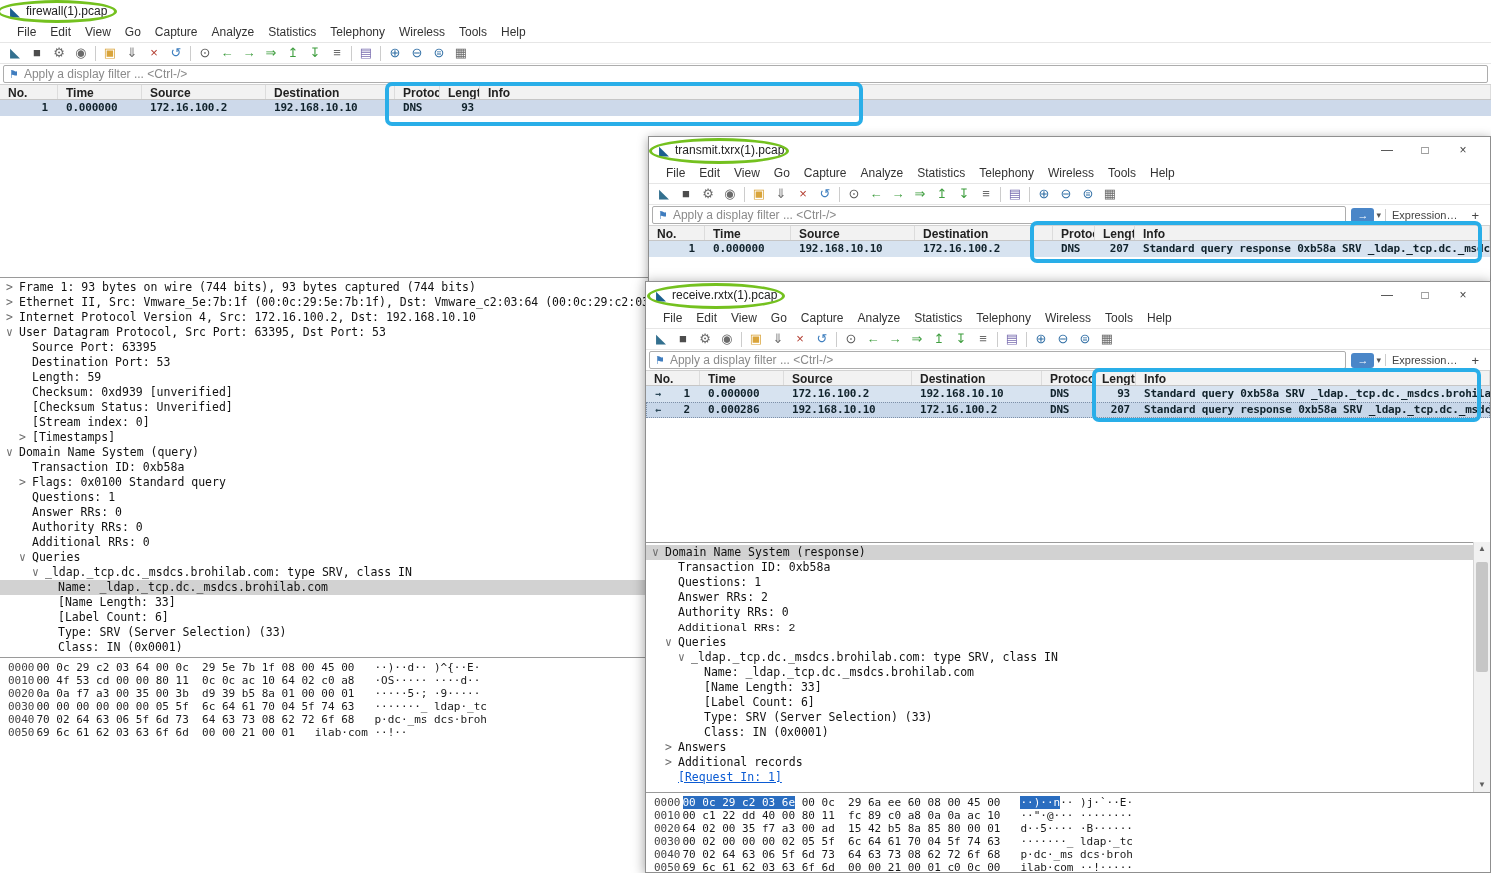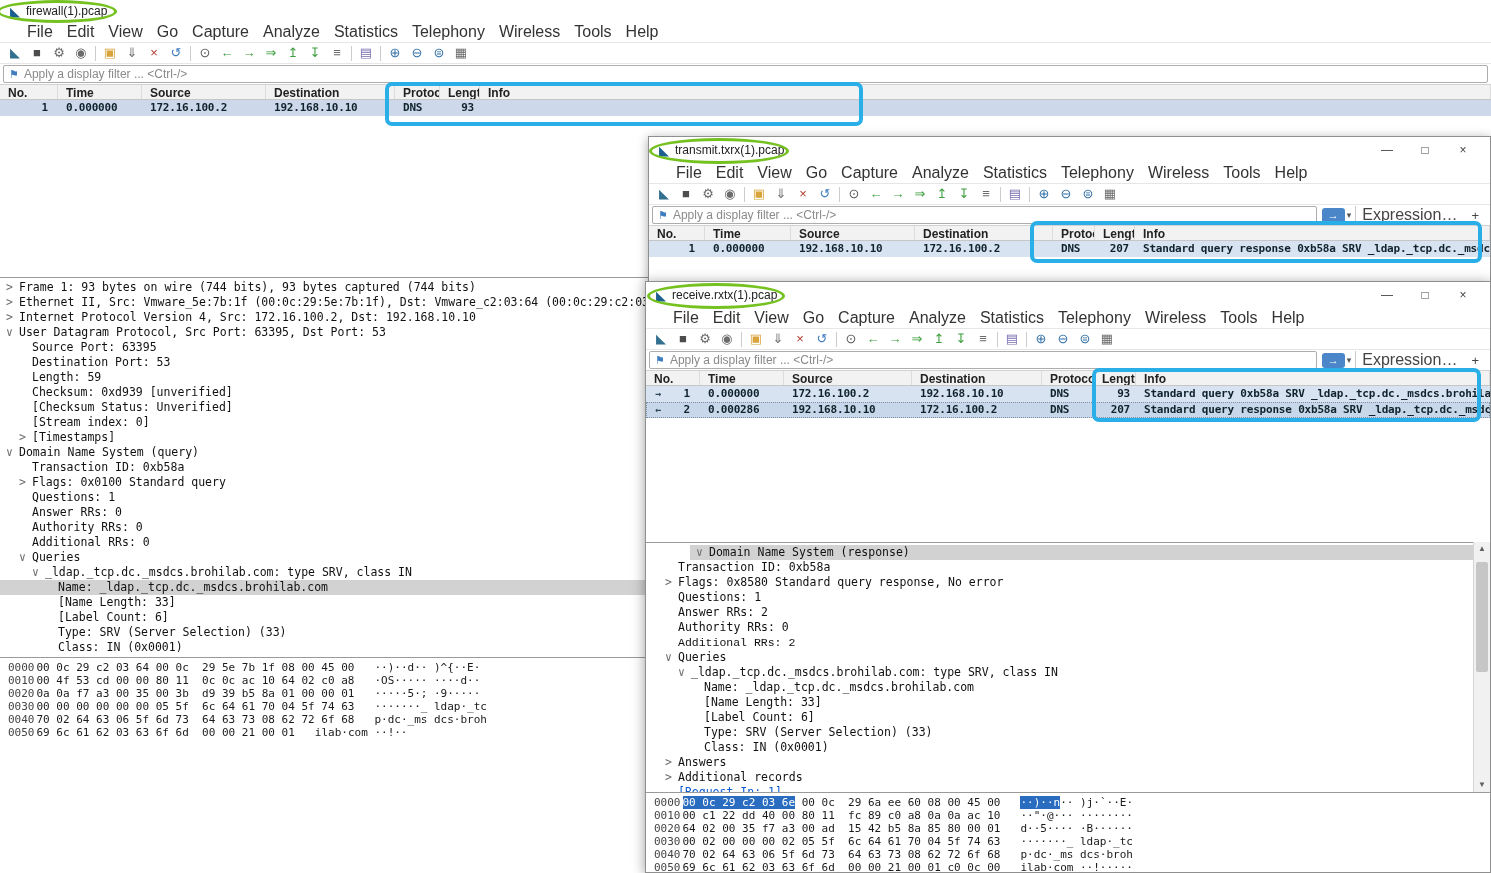--- a/index.html
+++ b/index.html
@@ -11,34 +11,34 @@
   #win-tx{left:648px;top:136px;width:843px;height:146px;border:1px solid #8f8f8f;box-shadow:0 2px 10px rgba(0,0,0,.35);z-index:10;overflow:hidden;}
   #win-rx{left:645px;top:281px;width:846px;height:592px;border:1px solid #8f8f8f;box-shadow:0 2px 12px rgba(0,0,0,.4);z-index:20;overflow:hidden;}
 
   .titlebar{height:22px;display:flex;align-items:center;padding:0 8px;font-size:12px;color:#222;background:#fff;}
   #win-tx .titlebar,#win-rx .titlebar{height:26px;}
   .app-icon{color:#1b5f8f;margin:0 6px 0 2px;font-size:13px;}
   .title-text{white-space:nowrap;}
   .controls{margin-left:auto;display:flex;}
   .ctrl{width:38px;text-align:center;color:#444;font-size:12px;cursor:default;}
 
-  .menubar{display:flex;height:20px;align-items:center;font-size:16px;color:#333;padding-left:20px;}
+  .menubar{display:flex;height:20px;align-items:center;font-size:12px;color:#333;padding-left:10px;}
   .menu-item{padding:0 7px;white-space:nowrap;}
 
   .toolbar{display:flex;align-items:center;height:22px;border-top:1px solid #e6e6e6;border-bottom:1px solid #e6e6e6;padding-left:4px;}
   .tb-icon{width:22px;text-align:center;font-size:13px;line-height:20px;}
   .tb-sep{width:1px;height:15px;background:#ccc;margin:0 3px;}
 
   .filterbar{height:20px;display:flex;align-items:center;padding:1px 3px;}
   .filter-input{flex:1;height:18px;border:1px solid #adadad;background:#fff;display:flex;align-items:center;border-radius:2px;overflow:hidden;}
   .filter-bookmark{color:#3f7dbf;padding:0 5px;font-size:11px;}
   .filter-placeholder{color:#8a8a8a;font-size:12px;white-space:nowrap;}
   .arrow-btn{background:#4a86c8;color:#fff;border-radius:3px;padding:0 6px;font-size:11px;margin:0 2px 0 5px;line-height:15px;}
   .caret{color:#555;font-size:9px;margin-right:4px;}
-  .expr{font-size:16px;color:#444;padding:0 6px;border-left:1px solid #ccc;white-space:nowrap;}
+  .expr{font-size:11px;color:#444;padding:0 6px;border-left:1px solid #ccc;white-space:nowrap;}
   .plus-btn{padding:0 8px;color:#444;font-size:13px;}
 
   .pkt-header,.pkt-row{display:grid;height:16px;line-height:16px;white-space:nowrap;}
   .grid-fw{grid-template-columns:58px 84px 124px 129px 45px 40px minmax(0,1fr);}
   .grid-tx{grid-template-columns:56px 86px 124px 138px 42px 40px minmax(0,1fr);}
   .grid-rx{grid-template-columns:54px 84px 128px 130px 52px 42px minmax(0,1fr);}
   .pkt-header{background:#f2f2f2;border-top:1px solid #d2d2d2;border-bottom:1px solid #c6c6c6;}
   .pkt-header .cell{border-right:1px solid #dcdcdc;font-size:12px;color:#222;}
   .cell{padding-left:8px;overflow:hidden;white-space:nowrap;font-weight:bold;}
   .pkt-row{background:#cdd9ea;color:#10222b;font-family:"DejaVu Sans Mono",monospace;font-size:11px;letter-spacing:-0.2px;}
@@ -361,23 +361,22 @@
         </span>
         <span class="cell">0.000286</span>
         <span class="cell">192.168.10.10</span>
         <span class="cell">172.16.100.2</span>
         <span class="cell">DNS</span>
         <span class="cell c-len">207</span>
         <span class="cell">Standard query response 0xb58a SRV _ldap._tcp.dc._msdcs…</span>
       </div>
     </div>
   <div id="rx-detail" class="detail-pane">
-      <div class="tree-line tsel" style="padding-left: 6px; margin-left: 44px;"><span class="tw">∨</span><span class="tree-text">Domain Name System (response)</span></div>
+      <div class="tree-line tsel" style="padding-left: 6px;"><span class="tw">∨</span><span class="tree-text">Domain Name System (response)</span></div>
       <div class="tree-line" style="padding-left: 19px;"><span class="tw"></span><span class="tree-text">Transaction ID: 0xb58a</span></div>
-      <div class="tree-line" style="padding-left: 19px;"><span class="tw">&gt;</span><span class="tree-text">Flags: 0x8580 Standard query response, No error</span></div>
       <div class="tree-line" style="padding-left: 19px;"><span class="tw"></span><span class="tree-text">Questions: 1</span></div>
       <div class="tree-line" style="padding-left: 19px;"><span class="tw"></span><span class="tree-text">Answer RRs: 2</span></div>
       <div class="tree-line" style="padding-left: 19px;"><span class="tw"></span><span class="tree-text">Authority RRs: 0</span></div>
       <div class="tree-line" style="padding-left: 19px; font-family: Liberation Mono, monospace;"><span class="tw"></span><span class="tree-text">Additional RRs: 2</span></div>
       <div class="tree-line" style="padding-left: 19px;"><span class="tw">∨</span><span class="tree-text">Queries</span></div>
       <div class="tree-line" style="padding-left: 32px;"><span class="tw">∨</span><span class="tree-text">_ldap._tcp.dc._msdcs.brohilab.com: type SRV, class IN</span></div>
       <div class="tree-line" style="padding-left: 45px;"><span class="tw"></span><span class="tree-text">Name: _ldap._tcp.dc._msdcs.brohilab.com</span></div>
       <div class="tree-line" style="padding-left: 45px;"><span class="tw"></span><span class="tree-text">[Name Length: 33]</span></div>
       <div class="tree-line" style="padding-left: 45px;"><span class="tw"></span><span class="tree-text">[Label Count: 6]</span></div>
       <div class="tree-line" style="padding-left: 45px;"><span class="tw"></span><span class="tree-text">Type: SRV (Server Selection) (33)</span></div>

